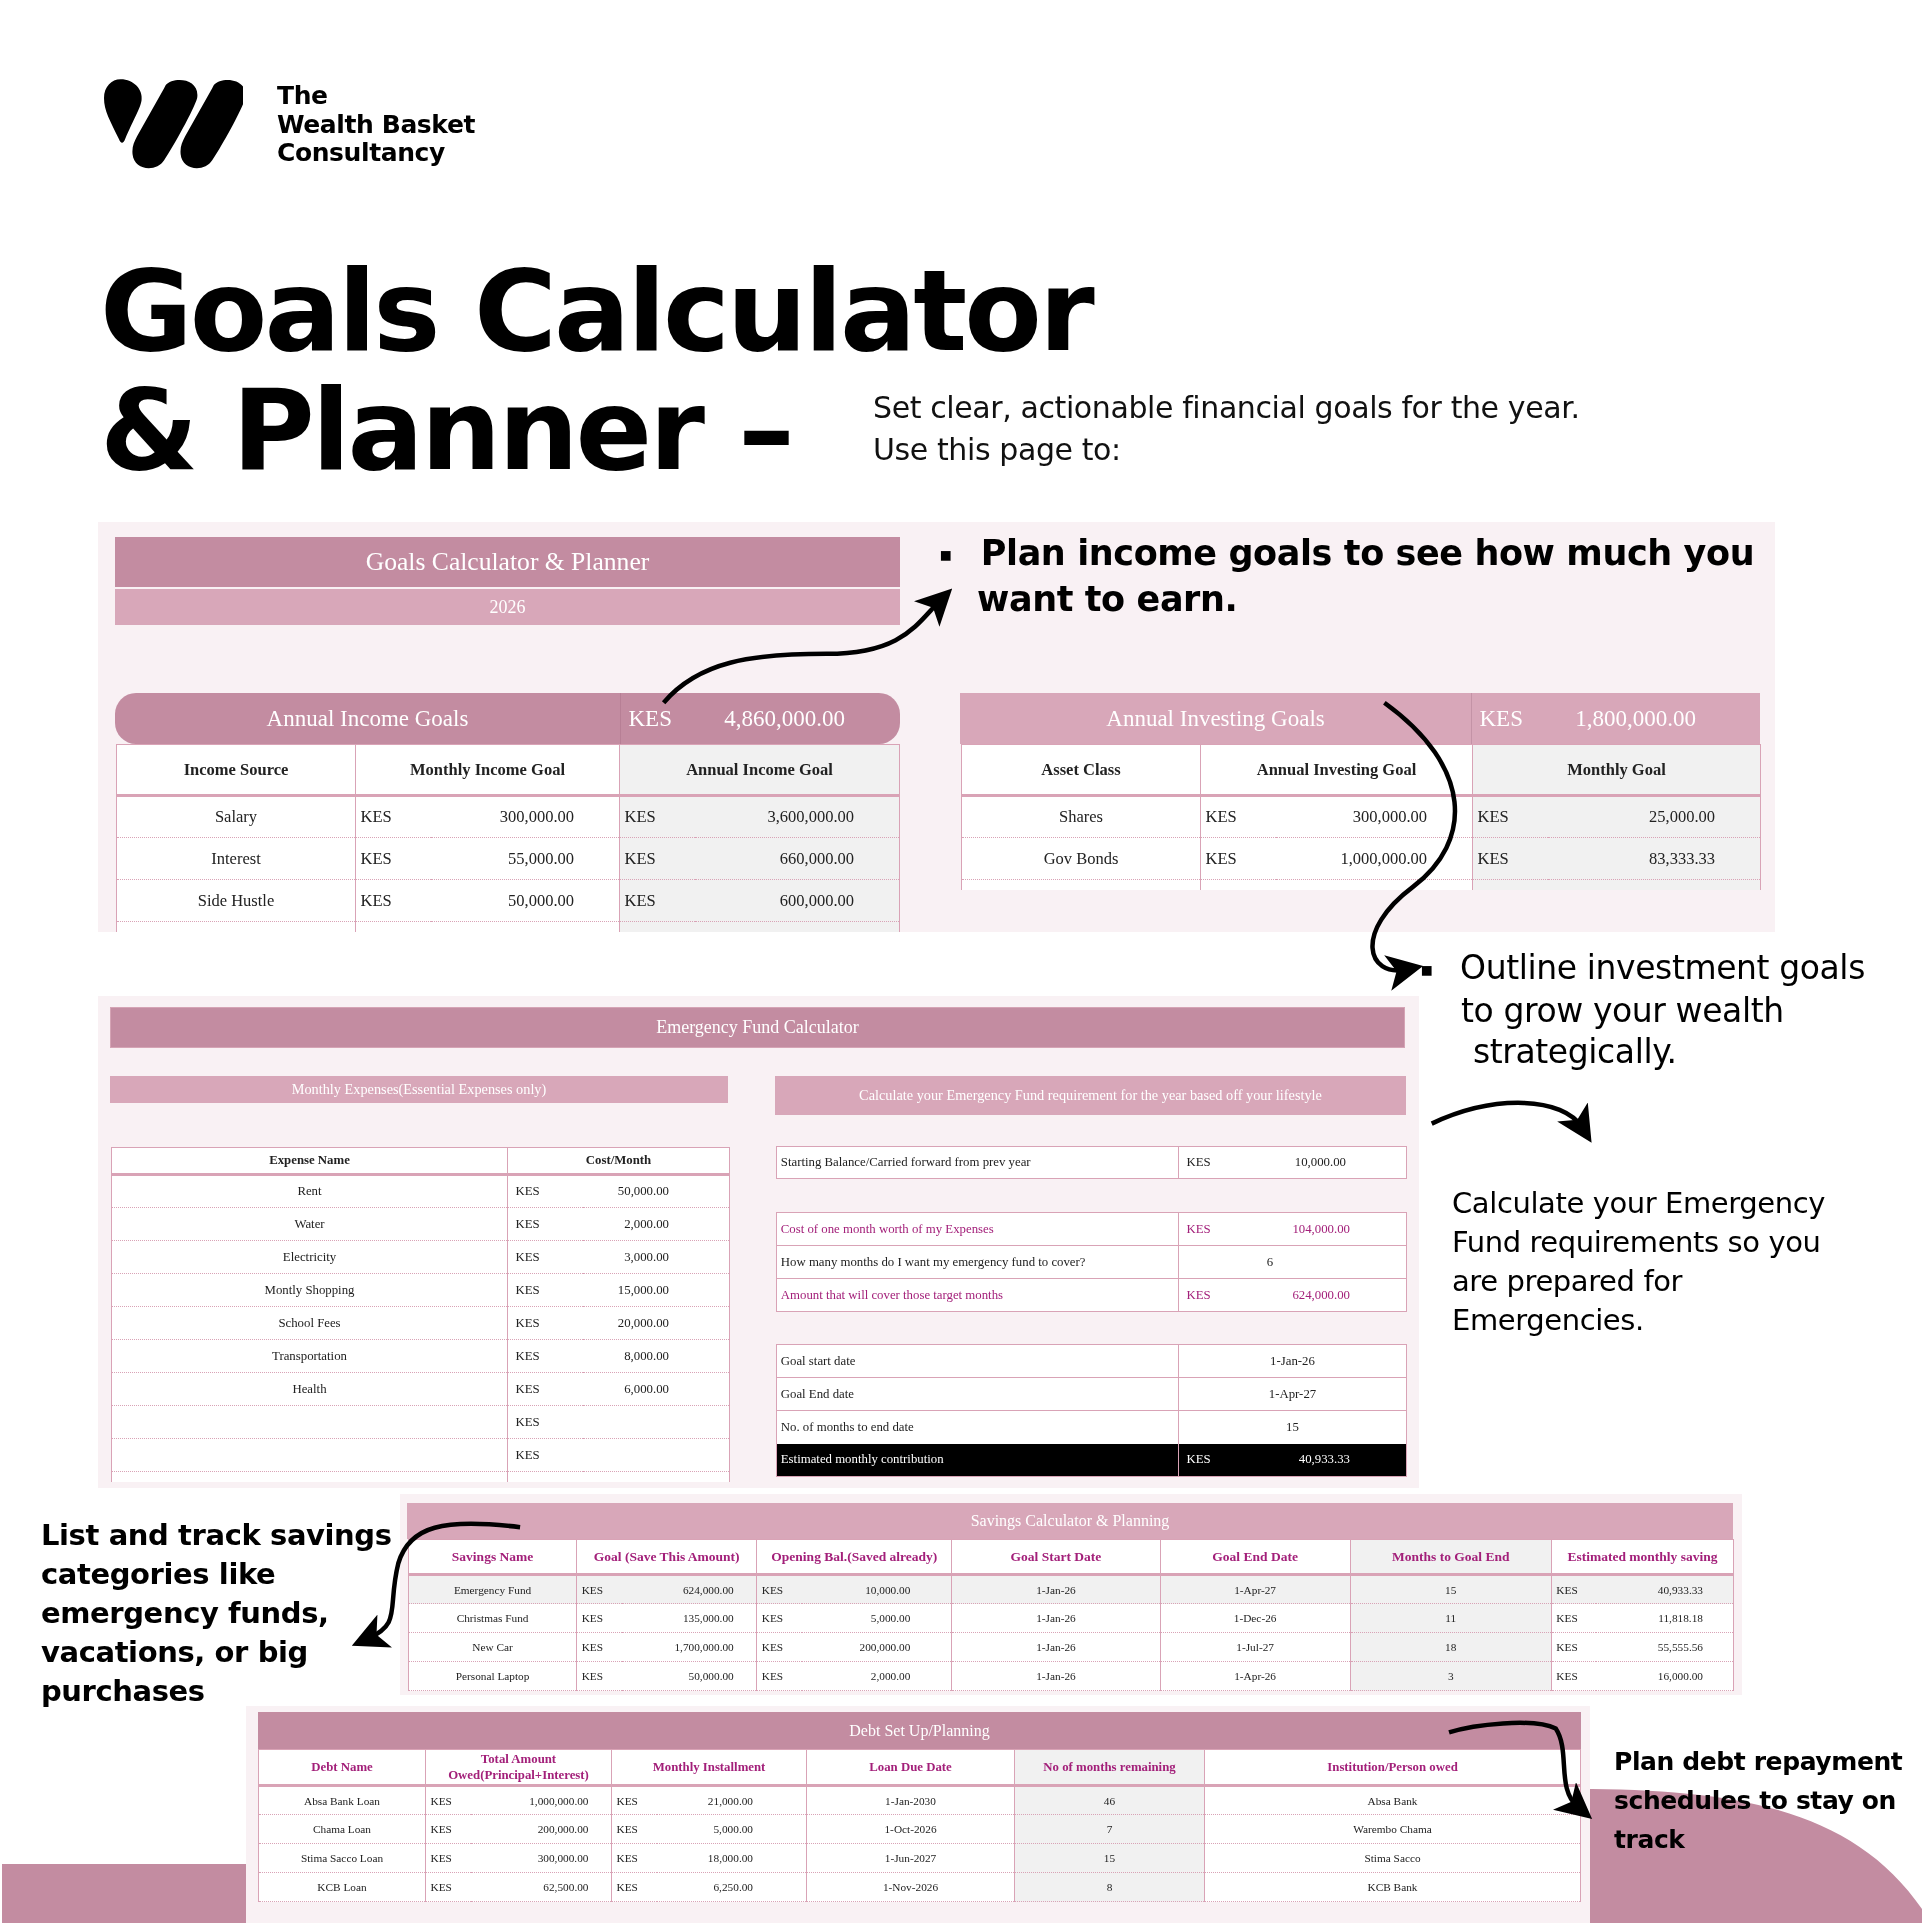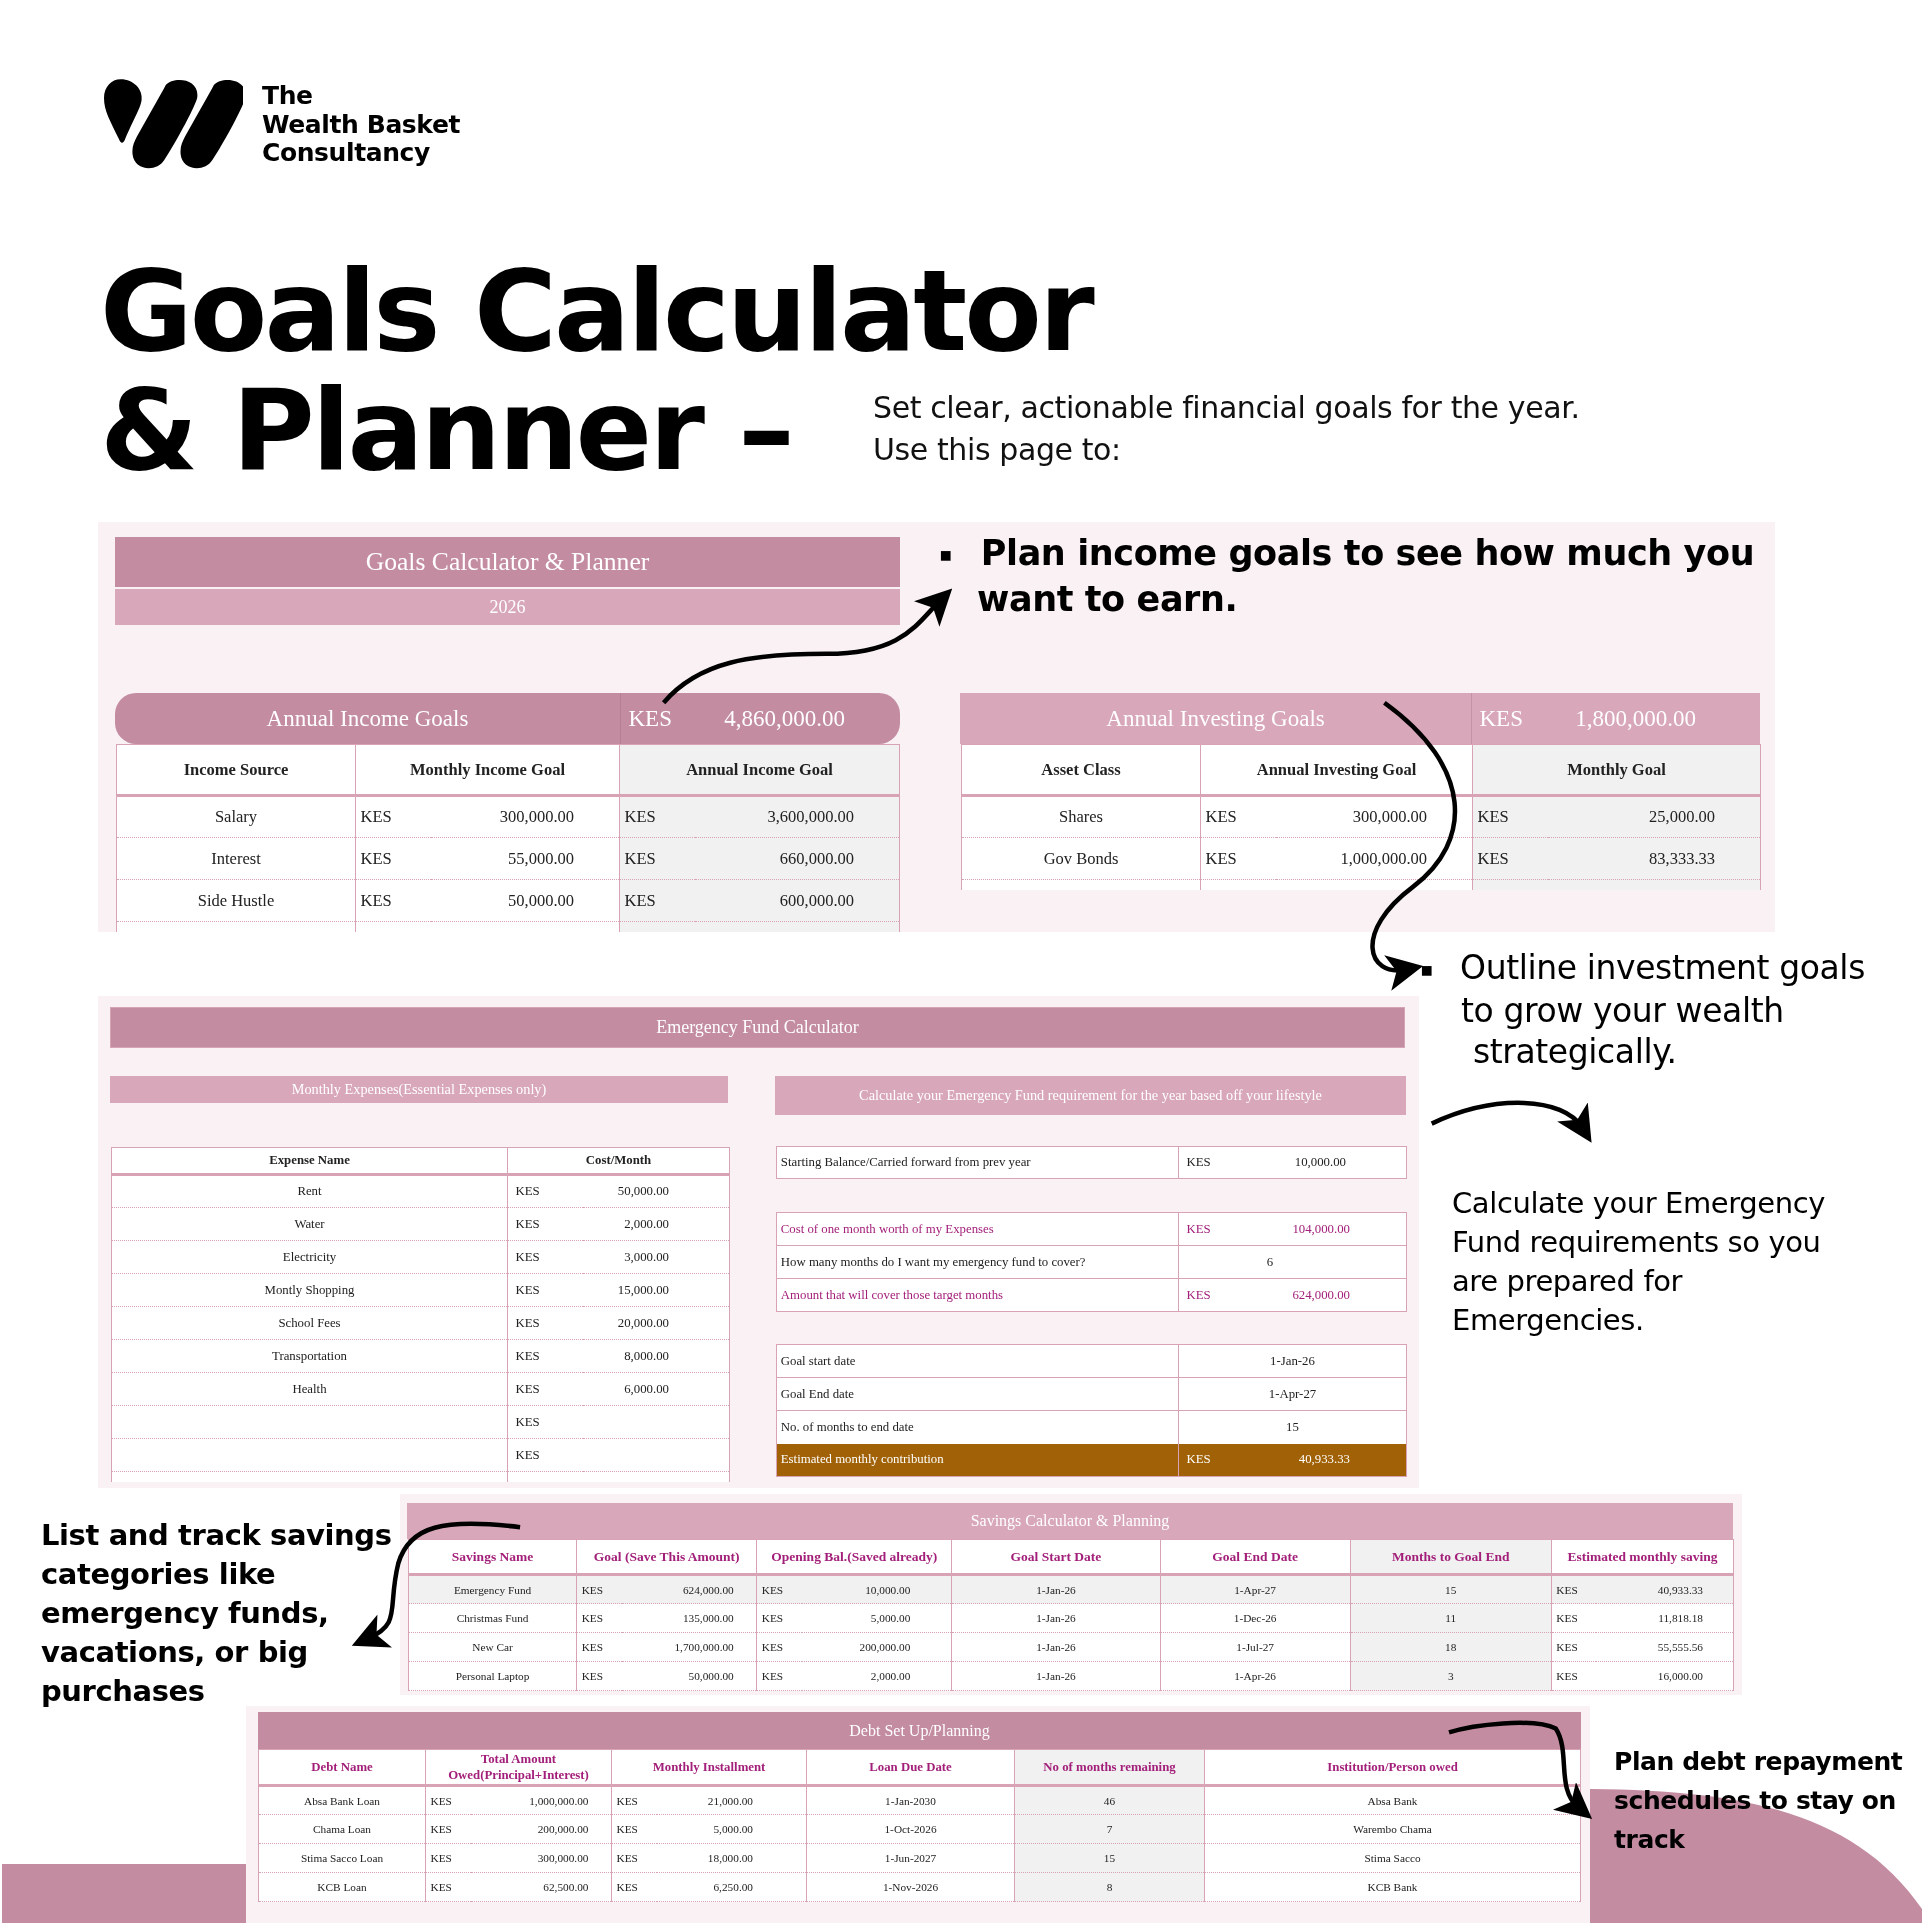--- a/index.html
+++ b/index.html
@@ -2,21 +2,21 @@
 <html style="font-size:12px"><head>
 <meta charset="utf-8">
 <style>
   * { box-sizing: border-box; margin: 0; padding: 0; }
   html, body { width: 1924px; height: 1924px; background: #ffffff; overflow: hidden; }
   body { position: relative; font-family: "Liberation Sans", sans-serif; color: #000; }
 
   
   .logo { position: absolute; left: 104px; top: 79px; display: flex; align-items: center; }
   .logo svg { width: 139px; height: 92px; }
-  .logo-text { margin-left: 19px; font-family: "DejaVu Sans", sans-serif; font-weight: bold; font-size: 25px; line-height: 28.6px; letter-spacing: -0.4px; }
+  .logo-text { margin-left: 34px; font-family: "DejaVu Sans", sans-serif; font-weight: bold; font-size: 25px; line-height: 28.6px; letter-spacing: -0.4px; }
 
   
   .main-title { position: absolute; left: 100px; top: 252px; font-family: "DejaVu Sans", sans-serif; font-weight: bold; font-size: 113px; line-height: 119px; letter-spacing: -3px; }
   .intro { position: absolute; left: 873px; top: 387px; font-family: "DejaVu Sans", sans-serif; font-size: 30px; line-height: 42px; color: #111; letter-spacing: -0.4px; }
 
   
   .panel { position: absolute; background: #f9f1f4; }
 
   .bar { position: absolute; color: #ffffff; display: flex; align-items: center; justify-content: center; font-family: "Liberation Serif", serif; }
   .bar-dark { background: #c38ca1; }
@@ -302,21 +302,21 @@
     <td colspan="2" class="center">1-Jan-26</td>
   </tr>
   <tr style="height:33px;border-bottom:1.5px solid #d9a3b6;">
     <td style="padding-left:3.8px">Goal End date</td>
     <td colspan="2" class="center">1-Apr-27</td>
   </tr>
   <tr style="height:33px;">
     <td style="padding-left:3.8px">No. of months to end date</td>
     <td colspan="2" class="center">15</td>
   </tr>
-  <tr style="height:33px;background:#a16207;">
+  <tr style="height:33px;background:#000000;">
     <td style="padding-left:3.8px;color:#fff">Estimated monthly contribution</td>
     <td class="kes" style="border-right:none;padding-left:7.5px;color:#fff">KES</td>
     <td class="num" style="border-left:none;padding-right:56px;color:#fff">40,933.33</td>
   </tr>
 </tbody>
   </table>
 
 <div class="note bullet" style="left:1420px;top:947px;font-size:33px;line-height:41px;">
   <span>Outline investment goals</span><br>
   <span style="padding-left:41px">to grow your wealth</span><br>

